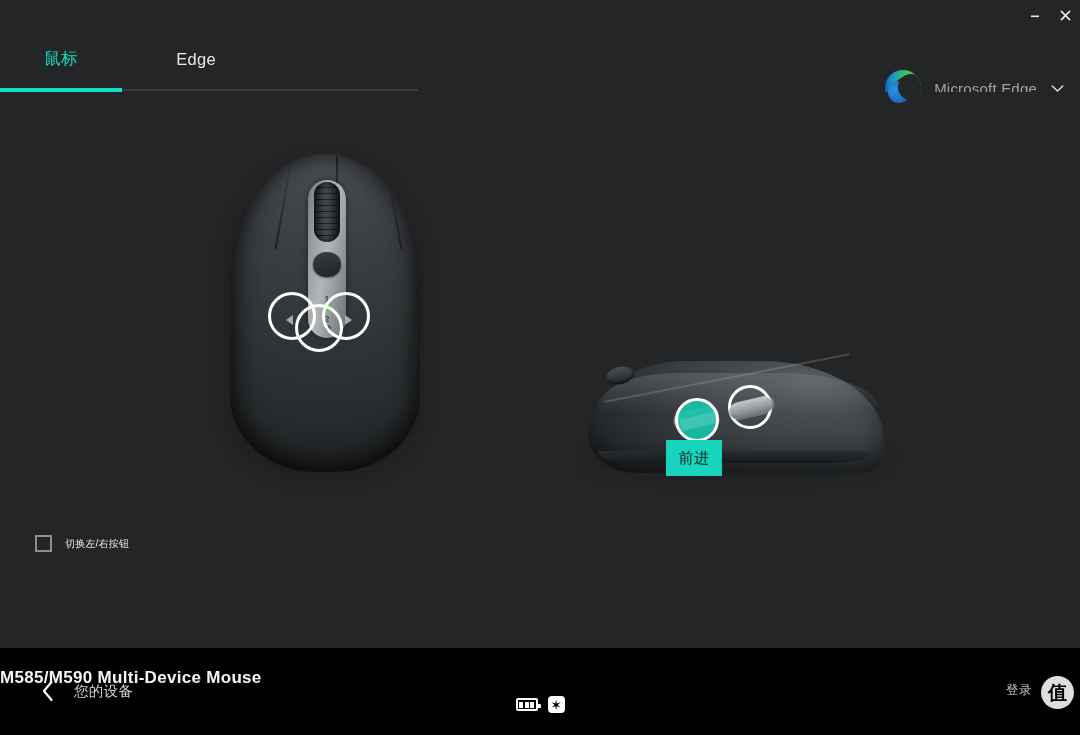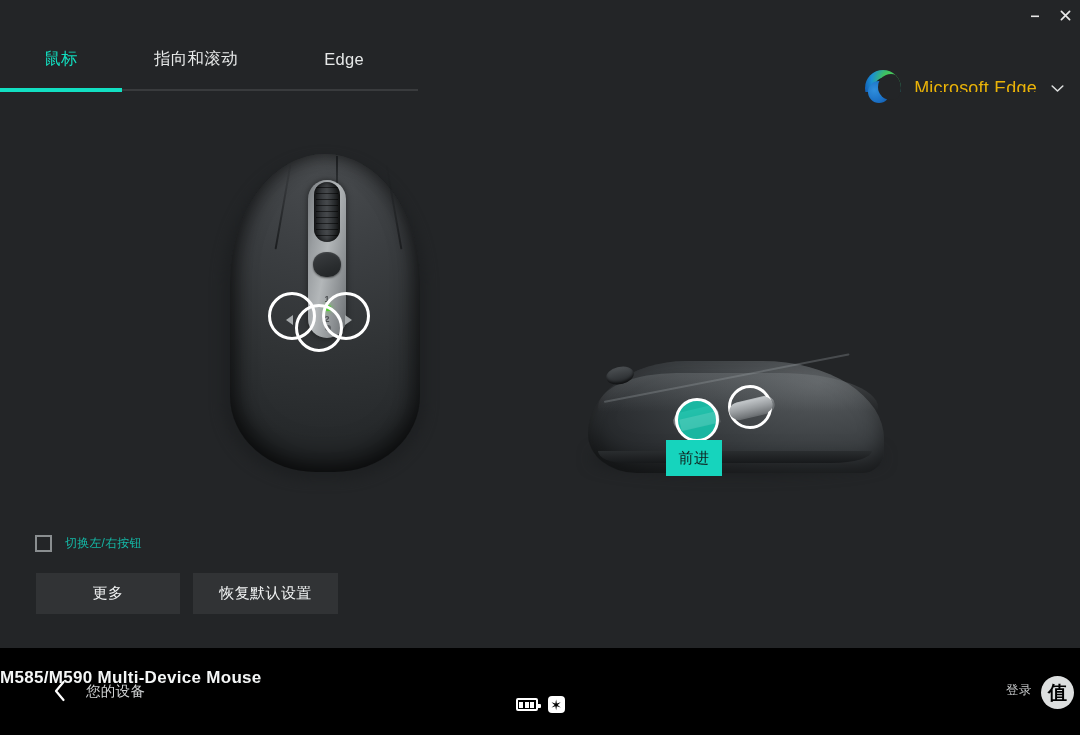--- a/index.html
+++ b/index.html
@@ -107,22 +107,22 @@
   }
   .edge-mask {
     position: absolute;
     left: 13px; top: 4px;
     width: 26px; height: 26px;
     border-radius: 50%;
     background: #232527;
     z-index: 3;
   }
   .appname {
-    color: #eab308;
-    font-size: 18px;
+    color: #a3a3a3;
+    font-size: 15px;
     letter-spacing: .2px;
   }
   .chev-down {
     width: 14px; height: 14px;
     display: flex; align-items: center; justify-content: center;
     color: #dcdede;
   }
 
   
   .content {
@@ -375,22 +375,22 @@
     left: 35px; top: 443px;
     display: flex; align-items: center; gap: 13px;
     cursor: pointer;
   }
   .checkbox {
     width: 17px; height: 17px;
     border: 2px solid #8a8e90;
     background: transparent;
   }
   .chk-label {
-    color: #14b8a6;
-    font-size: 12px;
+    color: #e5e5e5;
+    font-size: 10px;
     letter-spacing: .2px;
   }
   .btn-row {
     position: absolute;
     left: 36px; top: 481px;
     display: flex; gap: 13px;
   }
   .btn {
     height: 41px;
     background: #313335;
@@ -405,21 +405,21 @@
 
   
   .bottombar {
     position: absolute;
     left: 0; top: 648px;
     width: 1080px; height: 87px;
     background: #000000;
   }
   .back-row {
     position: absolute;
-    left: 52px; top: 31px;
+    left: 40px; top: 31px;
     display: flex; align-items: center; gap: 18px;
     cursor: pointer;
   }
   .back-chev {
     width: 16px; height: 24px;
     color: #ffffff;
     display: flex; align-items: center; justify-content: center;
   }
   .back-label {
     color: #cfd1d2;
@@ -521,23 +521,20 @@
           <path d="M2.4 2.4 L10.6 10.6 M10.6 2.4 L2.4 10.6" stroke="#e8e8e8" stroke-width="1.7" stroke-linecap="round"></path>
         </svg>
       </div>
     </div>
   </div>
 
   <div class="tabbar">
     <div class="tabs">
       <div class="tab t0 active">
         <span>鼠标</span>
-      </div>
-      <div class="tab t1">
-        <span>指向和滚动</span>
       </div>
       <div class="tab t2">
         <span>Edge</span>
       </div>
     </div>
     <div class="tab-divider"></div>
     <div class="tab-underline"></div>
 
     <div class="appsel">
       <div class="edge-logo">
@@ -608,28 +605,20 @@
 
     <div class="tooltip">
       <span>前进</span>
     </div>
 
     <div class="chk-row">
       <div class="checkbox"></div>
       <div class="chk-label">切换左/右按钮</div>
     </div>
 
-    <div class="btn-row">
-      <div class="btn b-more">
-        <span>更多</span>
-      </div>
-      <div class="btn b-reset">
-        <span>恢复默认设置</span>
-      </div>
-    </div>
   </div>
 
   <div class="bottombar">
 
     <div class="back-row">
       <div class="back-chev">
         <svg width="14" height="22" viewBox="0 0 14 22" aria-hidden="true">
           <path d="M10.5 2 L3 11 L10.5 20" stroke="#ffffff" stroke-width="2.2" fill="none" stroke-linecap="round" stroke-linejoin="round"></path>
         </svg>
       </div>

